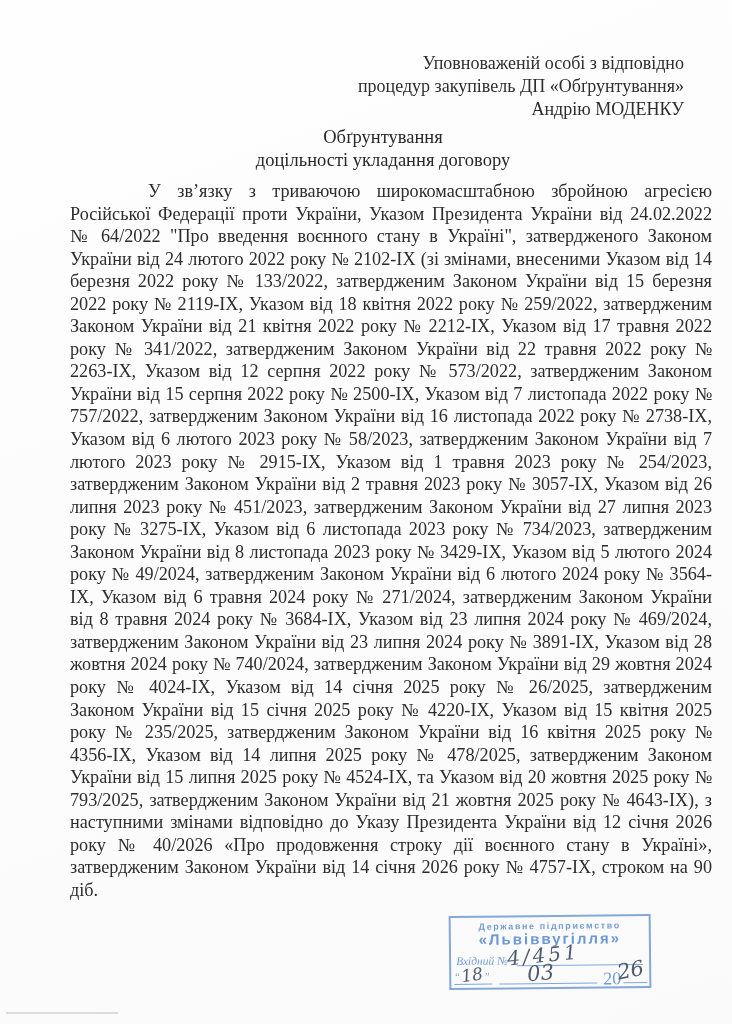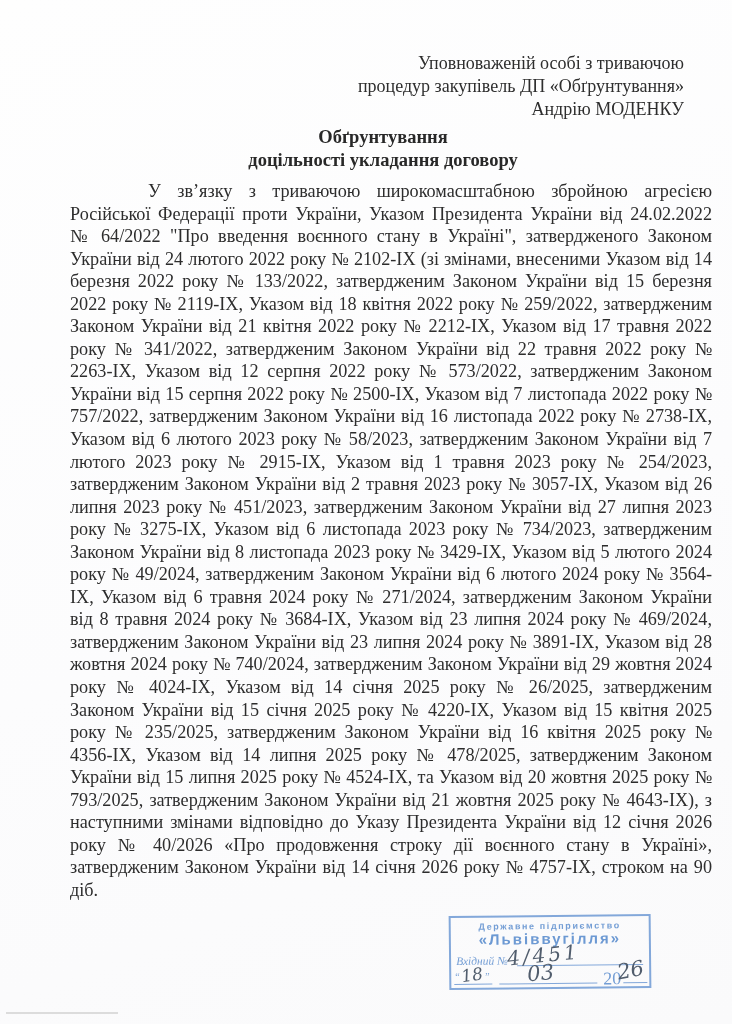--- a/index.html
+++ b/index.html
@@ -20,21 +20,21 @@
     top: 52px; right: 48px;
     text-align: right;
     font-size: 18px;
     line-height: 23px;
     color: #2e2e2e;
   }
   .doc-title {
     position: absolute;
     top: 126px; left: 62px; width: 642px;
     text-align: center;
-    font-weight: bold;
+    font-weight: normal;
     font-size: 18.5px;
     line-height: 23px;
     color: #282828;
   }
   .body-text {
     position: absolute;
     top: 172px; left: 62px; width: 642px;
     margin: 8px;
     text-align: justify;
     text-indent: 78px;
@@ -102,21 +102,21 @@
     left: 6px; top: 1012px; width: 112px; height: 2px;
     background: #dcdcdc;
   }
 </style>
 </head>
 <body>
 
 <div class="page">
 
   <div class="recipient">
-    <div>Уповноваженій особі з триваючою</div>
+    <div>Уповноваженій особі з відповідно</div>
     <div>процедур закупівель ДП «Обґрунтування»</div>
     <div>Андрію МОДЕНКУ</div>
   </div>
 
   <div class="doc-title">
     <div>Обґрунтування</div>
     <div>доцільності укладання договору</div>
   </div>
 
   <p class="body-text">У зв’язку з триваючою широкомасштабною збройною агресією Російської Федерації проти України, Указом Президента України від 24.02.2022 № 64/2022 "Про введення воєнного стану в Україні", затвердженого Законом України від 24 лютого 2022 року № 2102-IX (зі змінами, внесеними Указом від 14 березня 2022 року № 133/2022, затвердженим Законом України від 15 березня 2022 року № 2119-IX, Указом від 18 квітня 2022 року № 259/2022, затвердженим Законом України від 21 квітня 2022 року № 2212-IX, Указом від 17 травня 2022 року № 341/2022, затвердженим Законом України від 22 травня 2022 року № 2263-IX, Указом від 12 серпня 2022 року № 573/2022, затвердженим Законом України від 15 серпня 2022 року № 2500-IX, Указом від 7 листопада 2022 року № 757/2022, затвердженим Законом України від 16 листопада 2022 року № 2738-IX, Указом від 6 лютого 2023 року № 58/2023, затвердженим Законом України від 7 лютого 2023 року № 2915-IX, Указом від 1 травня 2023 року № 254/2023, затвердженим Законом України від 2 травня 2023 року № 3057-IX, Указом від 26 липня 2023 року № 451/2023, затвердженим Законом України від 27 липня 2023 року № 3275-IX, Указом від 6 листопада 2023 року № 734/2023, затвердженим Законом України від 8 листопада 2023 року № 3429-IX, Указом від 5 лютого 2024 року № 49/2024, затвердженим Законом України від 6 лютого 2024 року № 3564-IX, Указом від 6 травня 2024 року № 271/2024, затвердженим Законом України від 8 травня 2024 року № 3684-IX, Указом від 23 липня 2024 року № 469/2024, затвердженим Законом України від 23 липня 2024 року № 3891-IX, Указом від 28 жовтня 2024 року № 740/2024, затвердженим Законом України від 29 жовтня 2024 року № 4024-IX, Указом від 14 січня 2025 року № 26/2025, затвердженим Законом України від 15 січня 2025 року № 4220-IX, Указом від 15 квітня 2025 року № 235/2025, затвердженим Законом України від 16 квітня 2025 року № 4356-IX, Указом від 14 липня 2025 року № 478/2025, затвердженим Законом України від 15 липня 2025 року № 4524-IX, та Указом від 20 жовтня 2025 року № 793/2025, затвердженим Законом України від 21 жовтня 2025 року № 4643-IX), з наступними змінами відповідно до Указу Президента України від 12 січня 2026 року № 40/2026 «Про продовження строку дії воєнного стану в Україні», затвердженим Законом України від 14 січня 2026 року № 4757-IX, строком на 90 діб.</p>

